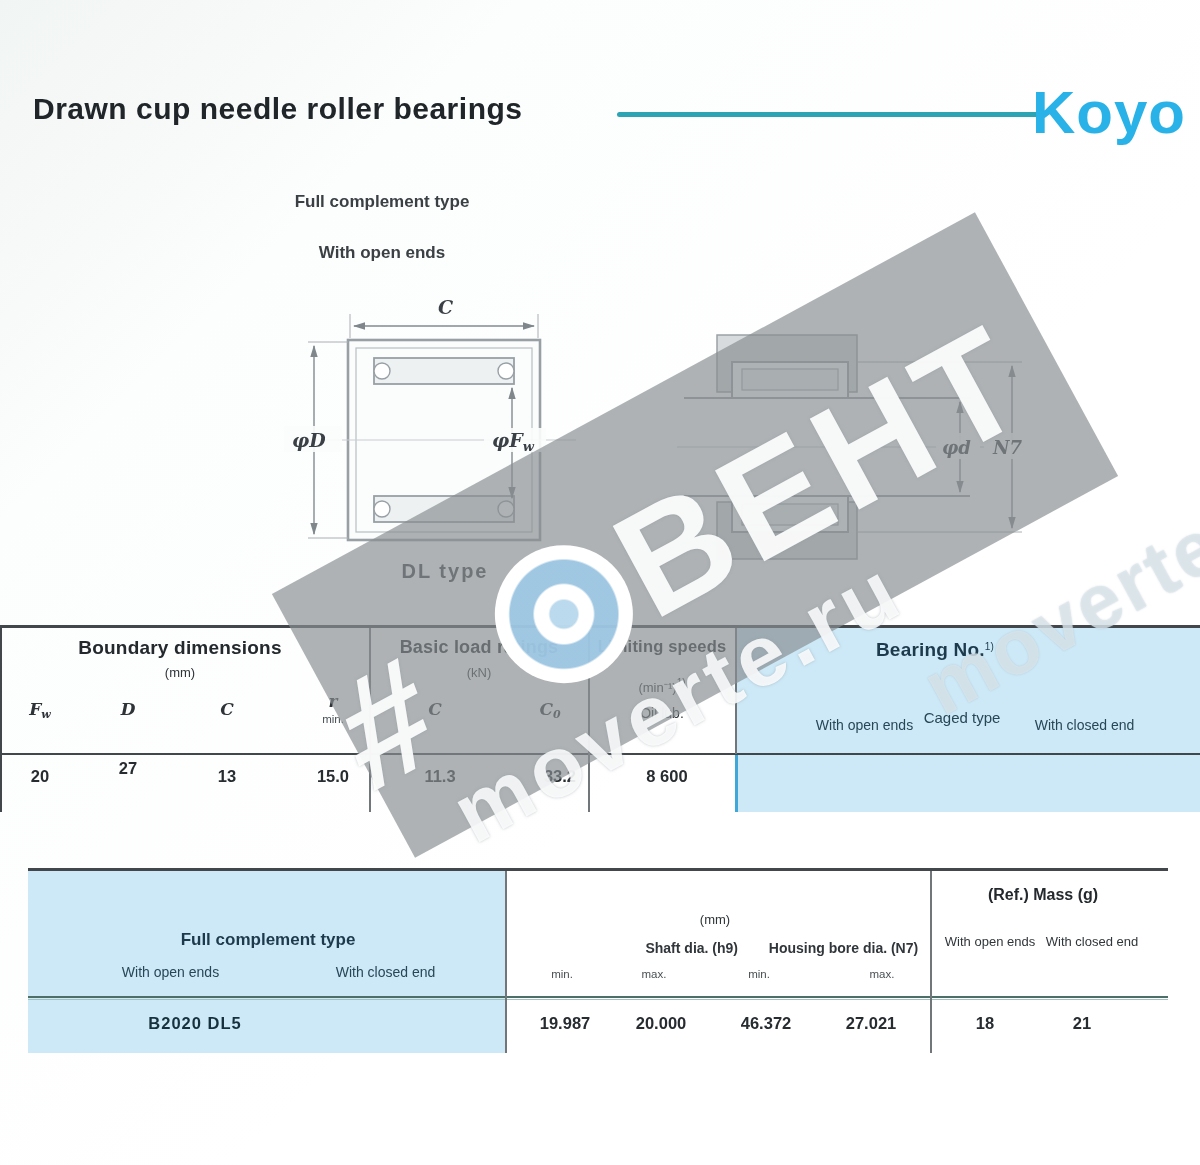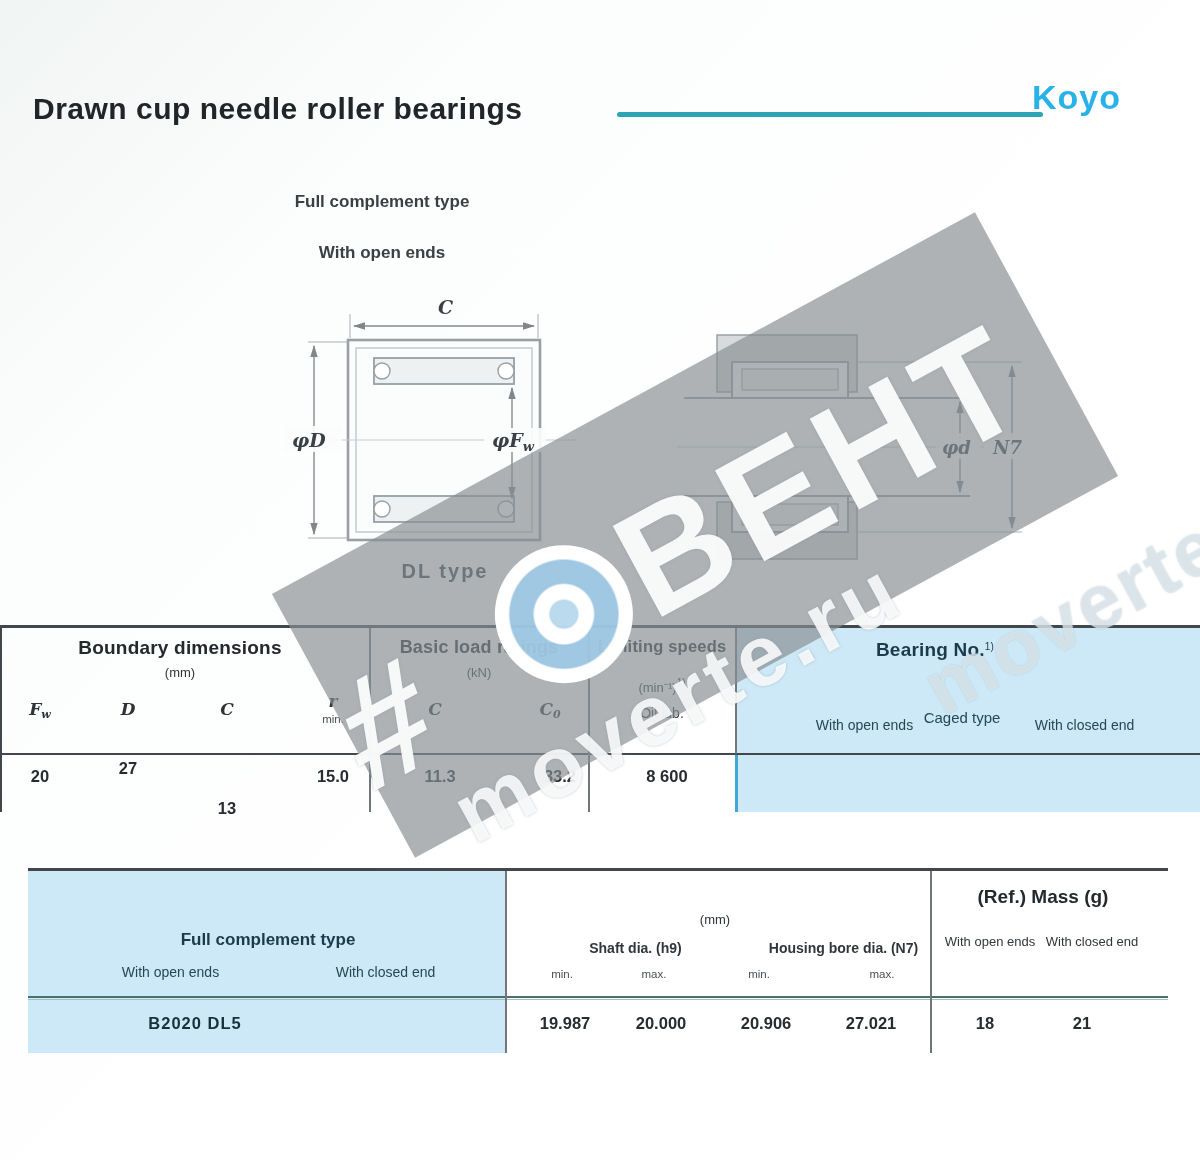--- a/index.html
+++ b/index.html
@@ -42,21 +42,21 @@
   }
   svg text{font-family:"DejaVu Serif",serif;font-style:italic;font-weight:700;fill:#3a4045;}
 </style>
 </head>
 <body>
 
 <div id="page">
 
   <div class="t" style="left:33px;top:92px;font-size:30px;font-weight:800;color:#202529;letter-spacing:.5px;">Drawn cup needle roller bearings</div>
   <div class="t" style="left:617px;top:112px;width:426px;height:5px;background:#2da4b4;border-radius:3px;"></div>
-  <div class="t" style="left:1032px;top:78px;font-size:34px;font-weight:800;color:#29b2e8;letter-spacing:1px;">Koyo</div>
+  <div class="t" style="left:1032px;top:78px;font-size:60px;font-weight:800;color:#29b2e8;letter-spacing:1px;">Koyo</div>
 
   <div class="t c" style="left:232px;top:192px;width:300px;font-size:17px;font-weight:600;color:#3b4044;">Full complement type</div>
   <div class="t c" style="left:232px;top:243px;width:300px;font-size:17px;font-weight:600;color:#3b4044;">With open ends</div>
 
   <svg style="position:absolute;left:270px;top:296px;" width="330" height="320" viewBox="0 0 330 320">
     <defs>
       <marker id="ae" viewBox="0 0 10 6" refX="9" refY="3" markerWidth="9" markerHeight="6" orient="auto">
         <path d="M0 0 L10 3 L0 6 Z" fill="#7f878d"></path>
       </marker>
       <marker id="as" viewBox="0 0 10 6" refX="9" refY="3" markerWidth="9" markerHeight="6" orient="auto-start-reverse">
@@ -146,55 +146,55 @@
     <div class="t c un" style="left:590px;top:52px;width:144px;"><span>(min⁻¹)</span><sup class="s">1)</sup></div>
     <div class="t c sl" style="left:614px;top:80px;width:96px;">Oil lub.</div>
 
     <div class="t c gt" style="left:770px;top:14px;width:330px;color:#1d3a4c;"><span>Bearing No.</span><sup class="s">1)</sup></div>
     <div class="t c sl" style="left:812px;top:64px;width:300px;color:#274757;font-size:15px;margin-top:20px;">Caged type</div>
     <div class="t c sl" style="left:762px;top:92px;width:205px;color:#274757;">With open ends</div>
     <div class="t c sl" style="left:982px;top:92px;width:205px;color:#274757;">With closed end</div>
 
     <div class="t c dv" style="left:12px;top:142px;width:56px;">20</div>
     <div class="t c dv" style="left:100px;top:134px;width:56px;">27</div>
-    <div class="t c dv" style="left:199px;top:142px;width:56px;margin-top:32px;">13</div>
+    <div class="t c dv" style="left:199px;top:142px;width:56px;">13</div>
     <div class="t c dv" style="left:300px;top:142px;width:66px;">15.0</div>
     <div class="t c dv" style="left:405px;top:142px;width:70px;">11.3</div>
     <div class="t c dv" style="left:525px;top:142px;width:70px;">33.2</div>
     <div class="t c dv" style="left:622px;top:142px;width:90px;">8 600</div>
   </div>
 
   <div style="position:absolute;left:28px;top:868px;width:1140px;height:190px;z-index:2;">
     <div class="bluebg" style="left:0;top:3px;width:477px;height:182px;"></div>
     <div class="line" style="left:0;top:0;width:1140px;height:3px;"></div>
     <div class="line" style="left:0;top:128px;width:1140px;height:2px;background:#4e6e68;"></div>
     <div class="line" style="left:0;top:131px;width:1140px;height:1px;background:#9fc3bc;"></div>
     <div class="vline" style="left:477px;top:3px;width:2px;height:182px;"></div>
     <div class="vline" style="left:902px;top:3px;width:2px;height:182px;"></div>
 
     <div class="t c" style="left:60px;top:62px;width:360px;font-size:17px;font-weight:700;color:#1d3a4c;">Full complement type</div>
     <div class="t c sl" style="left:40px;top:96px;width:205px;color:#274757;">With open ends</div>
     <div class="t c sl" style="left:255px;top:96px;width:205px;color:#274757;">With closed end</div>
 
     <div class="t c un" style="left:512px;top:44px;width:350px;">(mm)</div>
-    <div class="t c sl" style="left:505px;top:72px;width:205px;font-weight:600;">Shaft dia. (h9)</div>
+    <div class="t c sl" style="left:505px;top:72px;width:205px;font-weight:600;text-align:right;">Shaft dia. (h9)</div>
     <div class="t c sl" style="left:688px;top:72px;width:255px;font-weight:700;">Housing bore dia. (N7)</div>
     <div class="t c mini" style="left:494px;top:100px;width:80px;">min.</div>
     <div class="t c mini" style="left:586px;top:100px;width:80px;">max.</div>
     <div class="t c mini" style="left:691px;top:100px;width:80px;">min.</div>
     <div class="t c mini" style="left:814px;top:100px;width:80px;">max.</div>
 
-    <div class="t c" style="left:915px;top:18px;width:200px;font-size:19px;font-weight:700;">(Ref.) Mass (g)</div>
+    <div class="t c" style="left:915px;top:18px;width:200px;font-size:16px;font-weight:700;">(Ref.) Mass (g)</div>
     <div class="t c sl wrap" style="left:912px;top:66px;width:100px;font-size:13px;line-height:1.25;">With open ends</div>
     <div class="t c sl wrap" style="left:1014px;top:66px;width:100px;font-size:13px;line-height:1.25;">With closed end</div>
 
     <div class="t c dv" style="left:37px;top:146px;width:260px;color:#16303d;letter-spacing:1px;">B2020 DL5</div>
     <div class="t c dv" style="left:497px;top:146px;width:80px;">19.987</div>
     <div class="t c dv" style="left:593px;top:146px;width:80px;">20.000</div>
-    <div class="t c dv" style="left:698px;top:146px;width:80px;">20.906</div>
+    <div class="t c dv" style="left:698px;top:146px;width:80px;">46.372</div>
     <div class="t c dv" style="left:803px;top:146px;width:80px;">27.021</div>
     <div class="t c dv" style="left:917px;top:146px;width:80px;">18</div>
     <div class="t c dv" style="left:1014px;top:146px;width:80px;">21</div>
   </div>
 
   <div id="wm-band">
     <div class="wm-txt" style="left:-5px;top:80px;font-size:155px;transform:skewX(-8deg);">#</div>
     <div id="target-logo"></div>
     <div class="wm-txt" style="left:322px;top:68px;font-size:150px;letter-spacing:8px;">ВЕНТ</div>
     <div class="wm-txt" style="left:58px;top:238px;font-size:86px;font-weight:700;letter-spacing:5px;color:rgba(255,255,255,0.85);">moverte.ru</div>

